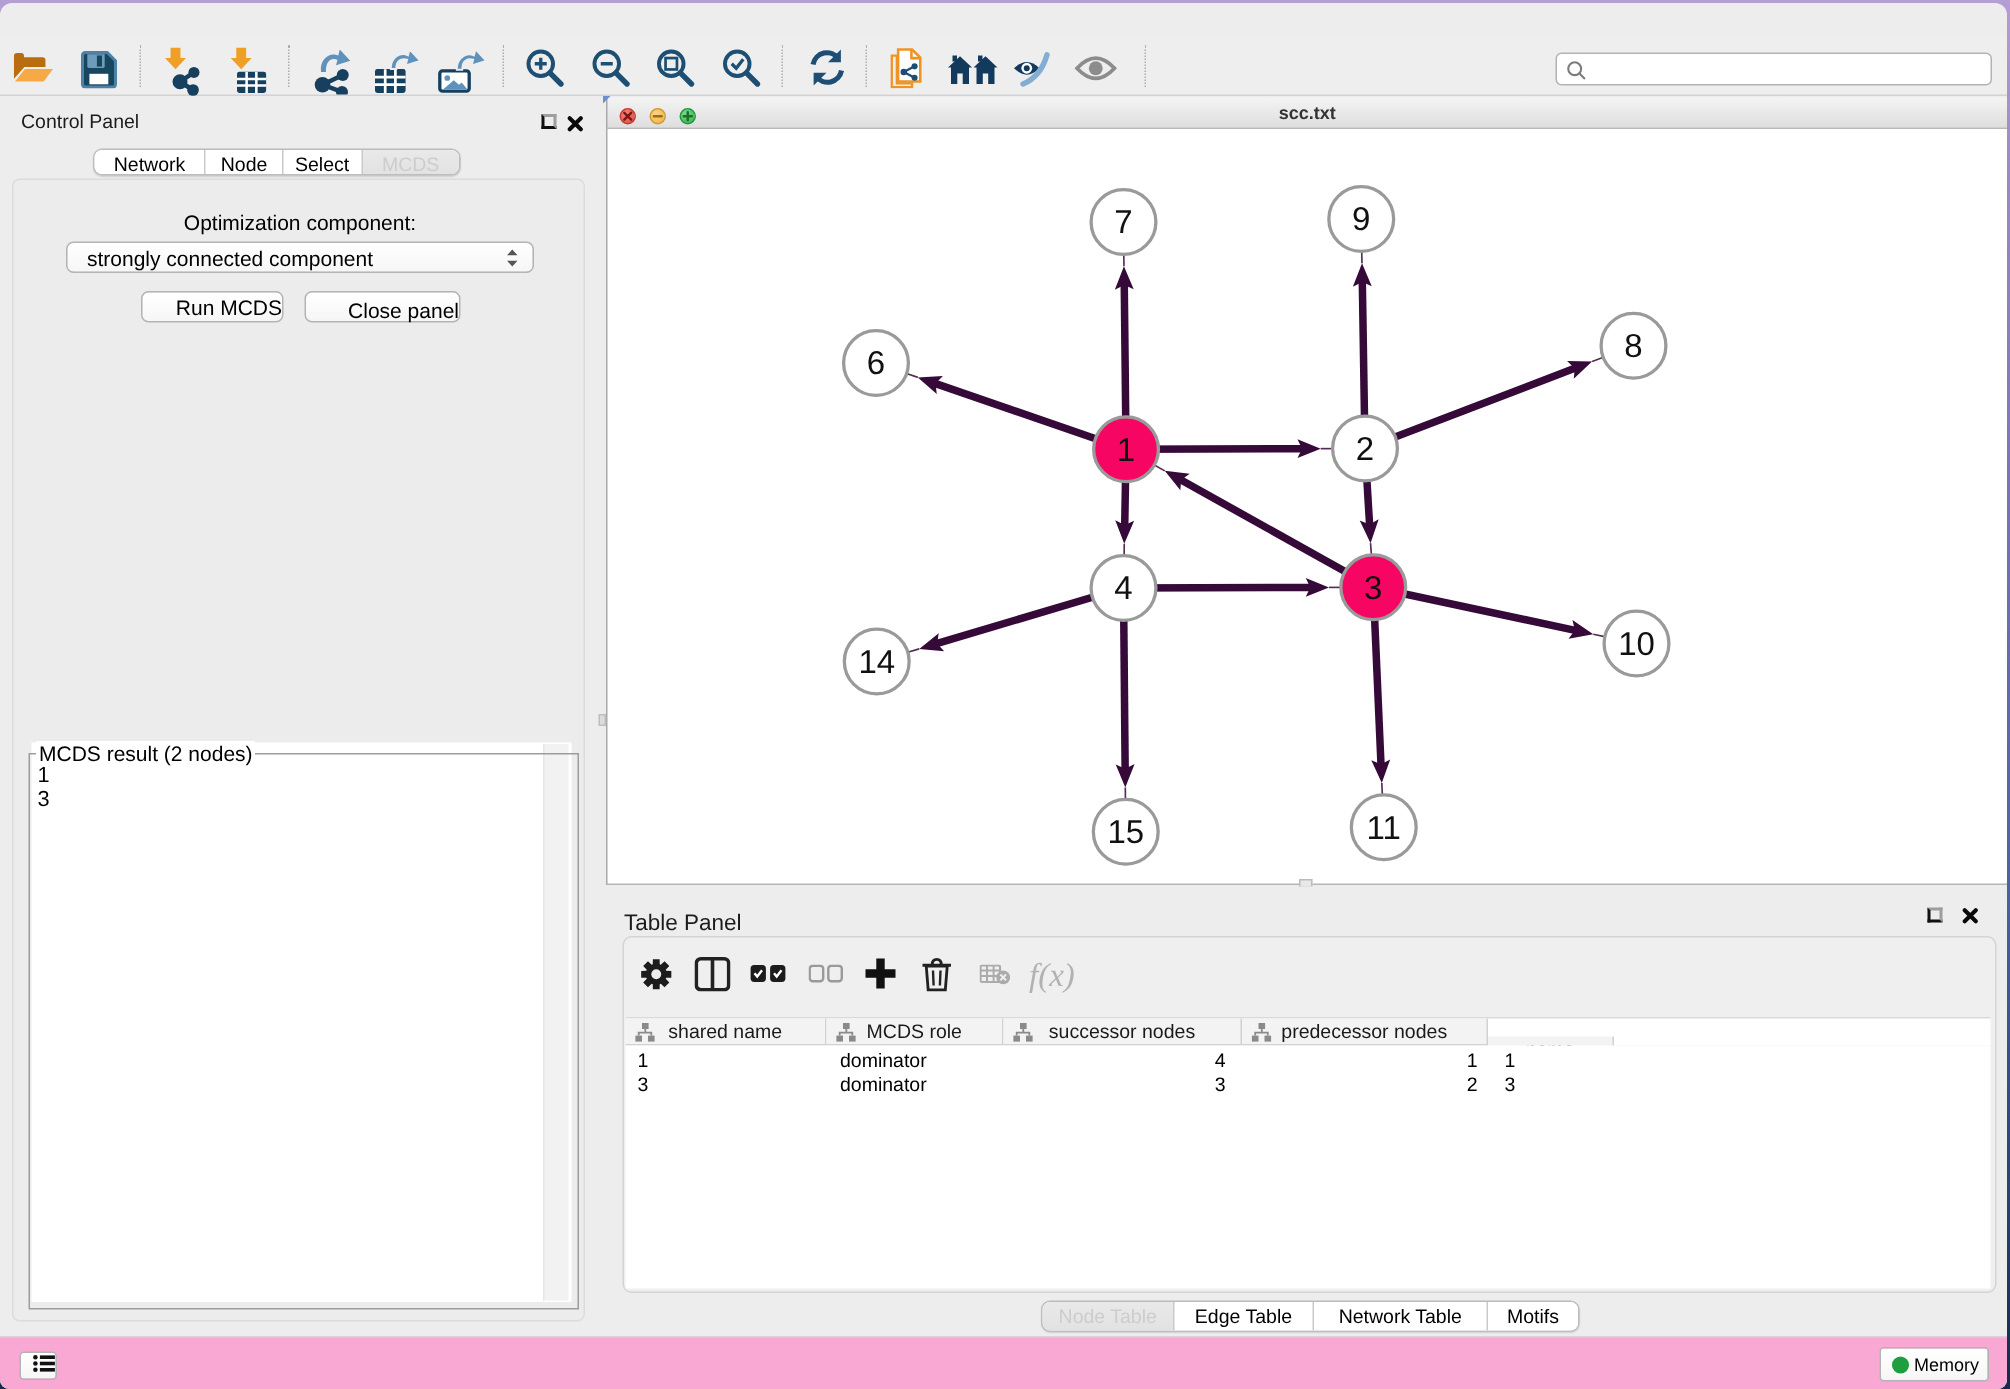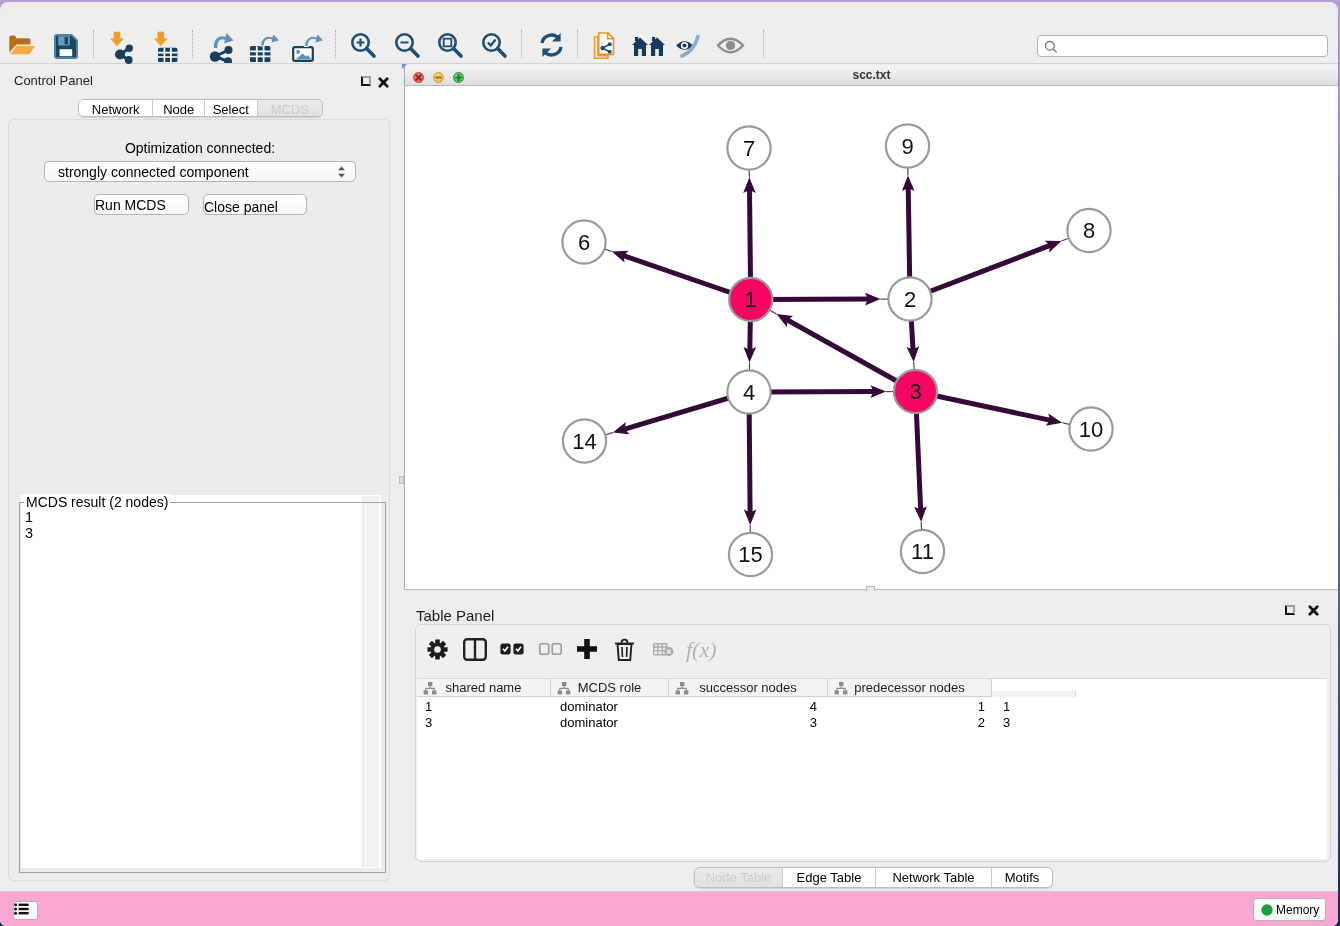--- a/index.html
+++ b/index.html
@@ -17,21 +17,21 @@
 .ticon { position:absolute; top:5px; }
 
 .search { position:absolute; left:1037px; top:11px; width:291px; height:22px; background:#fff; border:1px solid #b3b3b3; border-radius:4px; }
 
 .cp-head { position:absolute; left:14px; top:71px; font-size:13px; color:#1c1c1c; }
 .seg { position:absolute; display:flex; border:1px solid #bdbdbd; border-radius:6px; overflow:hidden; background:#fff; box-shadow:0 0.5px 1px rgba(0,0,0,0.12); }
 .seg div { font-size:13px; color:#000; text-align:center; padding-top:1.5px; border-left:1px solid #c9c9c9; background:#fff; height:100%; }
 .seg div:first-child { border-left:none; }
 .seg div.dim { background:linear-gradient(#e9e9e9,#e2e2e2); color:#cdcdcd; }
 .cp-content { position:absolute; left:8px; top:117px; width:382px; height:762px; background:#ececec; border:1px solid #dcdcdc; border-radius:5px; }
-.btn { position:absolute; background:linear-gradient(#ffffff,#f6f6f6); border:1px solid #b4b4b4; border-radius:5px; font-size:13px; text-align:left; color:#000; }
+.btn { position:absolute; background:linear-gradient(#ffffff,#f6f6f6); border:1px solid #b4b4b4; border-radius:5px; font-size:13px; text-align:right; color:#000; }
 .mcds-white { position:absolute; left:21px; top:493px; width:360px; height:373px; background:#fff; }
 .mcds-border { position:absolute; left:19px; top:500px; width:367px; height:371px; border:1px solid #9d9d9d; }
 .mcds-lg { position:absolute; left:24px; top:492px; background:#fff; padding:0 2px; font-size:14px; color:#000; }
 .mcds-text { position:absolute; left:25px; top:508px; font-size:14.5px; color:#000; line-height:15.7px; }
 .mcds-sb { position:absolute; left:362px; top:494px; width:17px; height:371px; background:#f2f2f2; border-left:1px solid #e6e6e6; }
 
 .vsplit { position:absolute; left:392px; top:63px; width:13px; bottom:35px; background:#ededed; }
 .vhandle { position:absolute; left:399px; top:474px; width:5px; height:8px; background:#dcdcdc; border:1px solid #bfbfbf; }
 
 .net-tb { position:absolute; left:404px; top:63px; right:0; height:21px; background:linear-gradient(#f4f4f4,#dedede); border-bottom:1px solid #b9b9b9; border-left:1px solid #a9a9a9; }
@@ -181,28 +181,28 @@
         <path d="M9 9 L12.6 12.6" stroke="#7c7c7c" stroke-width="1.4"></path>
       </svg>
     </div>
   </div>
 
   <div class="cp-head">Control Panel</div>
   <div class="abs" style="left:361px;top:74px;width:10px;height:10px;border-top:2px solid #9e9e9e;border-right:2px solid #9e9e9e;border-bottom:2px solid #111;border-left:2px solid #111;"></div>
   <svg class="abs" style="left:378px;top:75px;" width="11" height="11" viewBox="0 0 11 11">
       <path d="M1.8 1.8 L9.2 9.2 M9.2 1.8 L1.8 9.2" stroke="#0a0a0a" stroke-width="2.7" stroke-linecap="round"></path>
     </svg>
-  <div class="seg" style="left:78px;top:97px;width:245px;height:18px;">
+  <div class="seg" style="left:62px;top:97px;width:245px;height:18px;">
     <div style="width:74px;">Network</div>
     <div style="width:52px;">Node</div>
     <div style="width:53px;">Select</div>
     <div class="dim" style="width:66px;">MCDS</div>
   </div>
   <div class="cp-content"></div>
-  <div class="abs" style="left:0;top:138px;width:400px;text-align:center;font-size:14px;color:#000;">Optimization connected:</div>
+  <div class="abs" style="left:0;top:138px;width:400px;text-align:center;font-size:14px;color:#000;">Optimization component:</div>
   <div class="btn" style="left:44px;top:159px;width:312px;height:21px;text-align:left;padding:2px 0 0 13px;font-size:14px;">strongly connected component
     <svg class="abs" style="right:8px;top:3px;" width="11" height="14" viewBox="0 0 11 14">
         <path d="M2 5.2 L5.5 1.4 L9 5.2 Z M2 8.8 L5.5 12.6 L9 8.8 Z" fill="#555"></path>
       </svg>
   </div>
   <div class="btn" style="left:94px;top:192px;width:95px;height:21px;padding-top:2px;font-size:14px;">Run MCDS</div>
   <div class="btn" style="left:203px;top:192px;width:104px;height:21px;padding-top:4px;font-size:14px;">Close panel</div>
   <div class="mcds-white"></div>
   <div class="mcds-sb"></div>
   <div class="mcds-border"></div>

